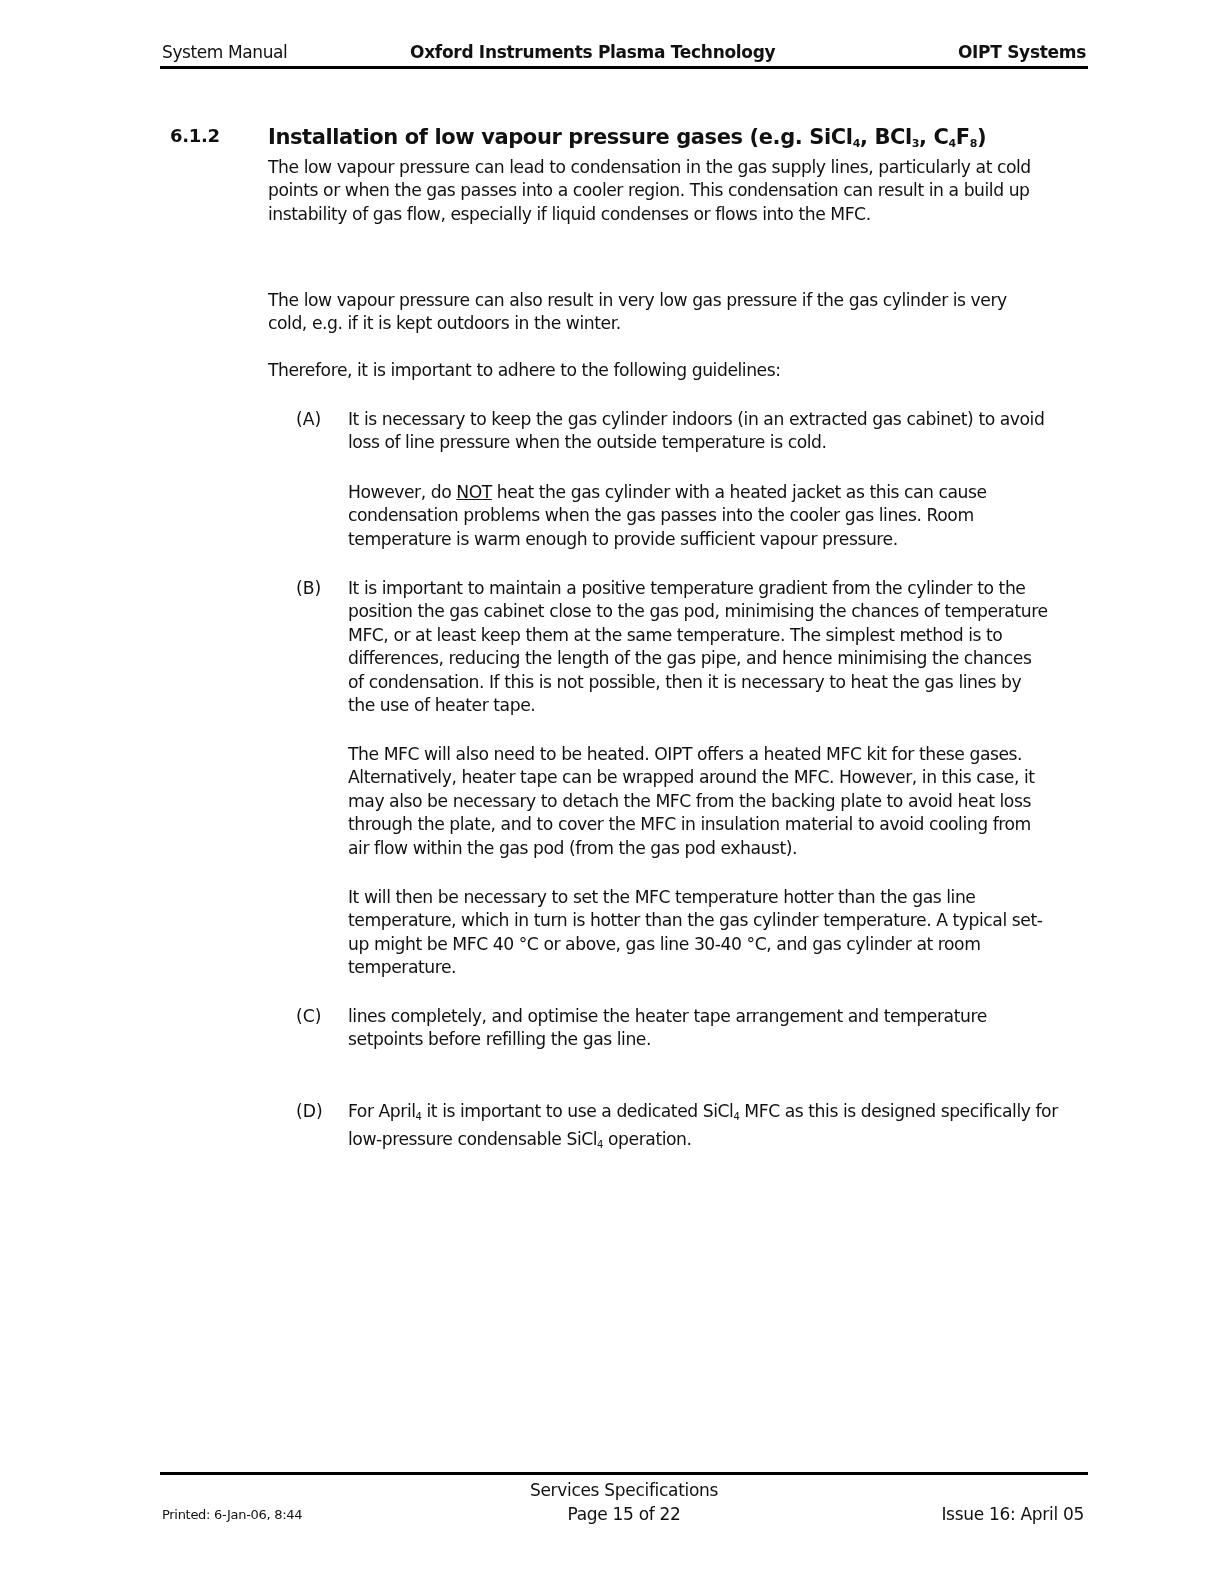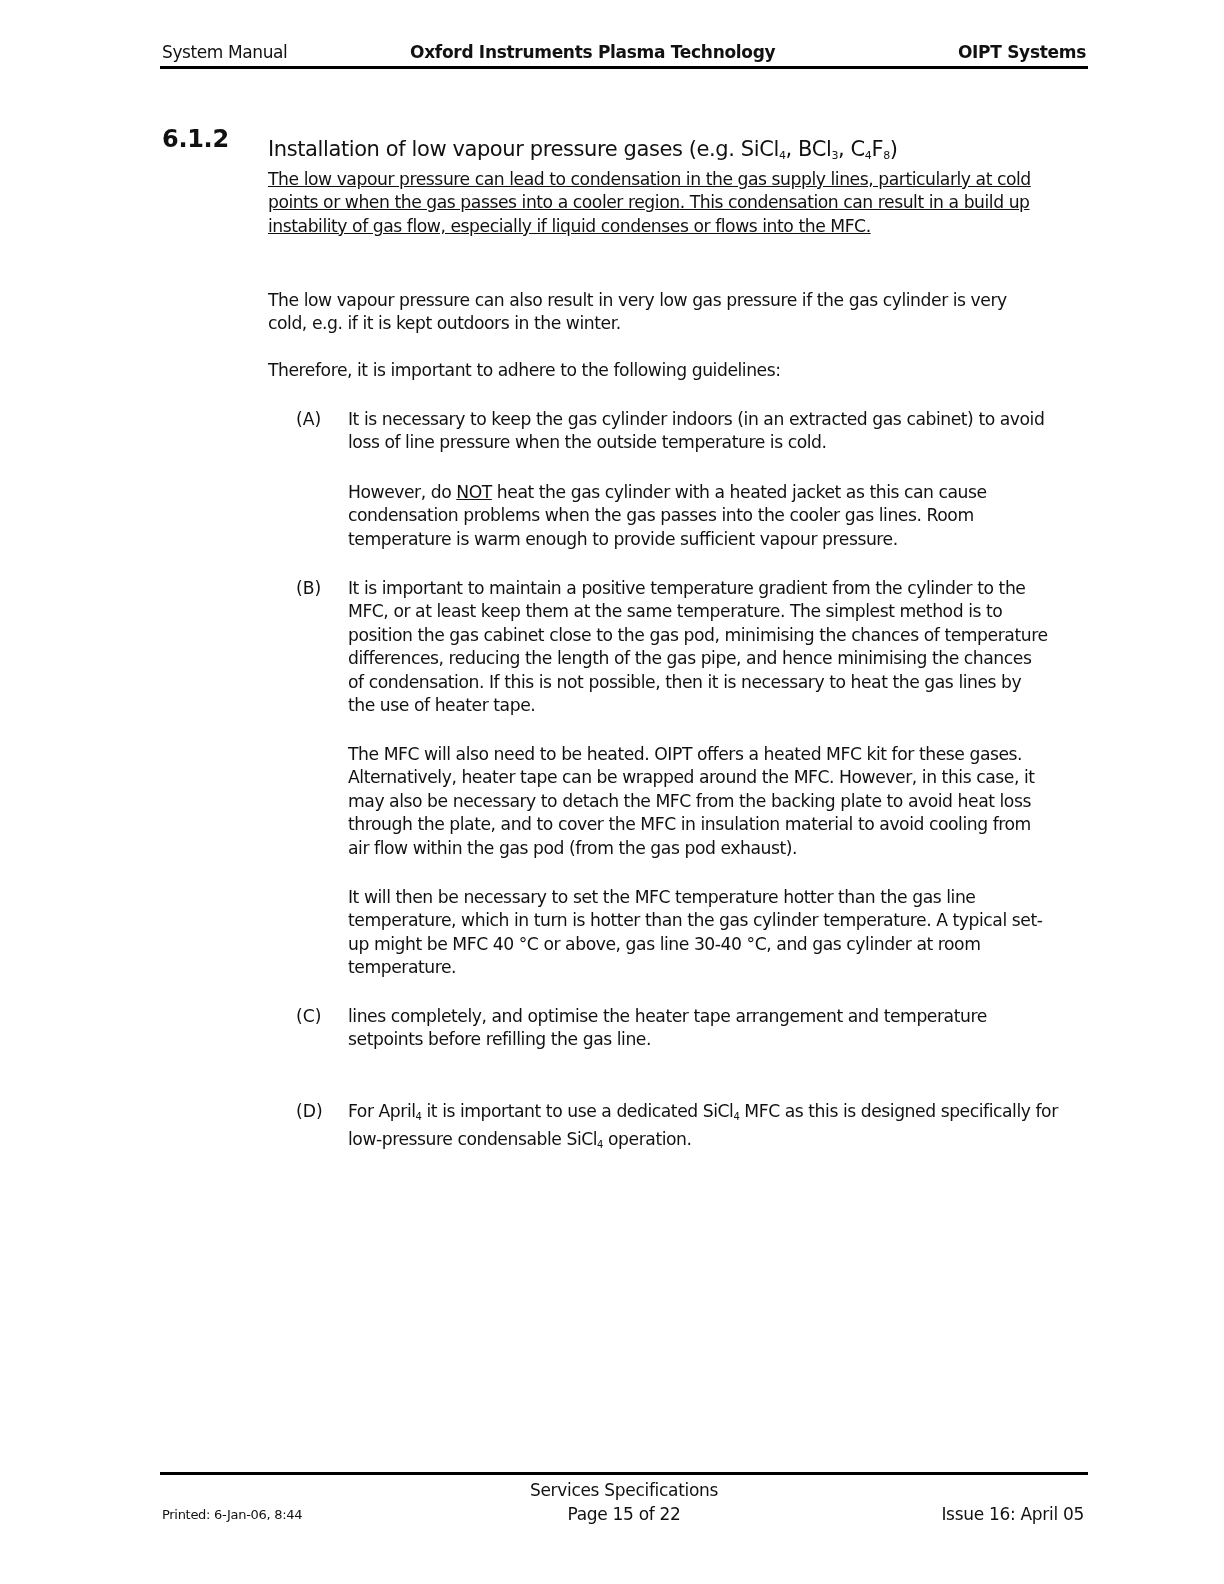--- a/index.html
+++ b/index.html
@@ -3,22 +3,22 @@
 <meta charset="utf-8">
 <style>
   html, body { margin:0; padding:0; background:#ffffff; }
   body { width:1224px; height:1584px; position:relative; overflow:hidden;
          font-family:"DejaVu Sans", sans-serif; color:#111; }
   .hdr { position:absolute; top:40px; font-size:17px; line-height:24px; white-space:nowrap; }
   .hdr-left { left:162px; letter-spacing:-0.4px; }
   .hdr-center { left:410px; font-weight:bold; letter-spacing:-0.3px; }
   .hdr-right { right:138px; font-weight:bold; letter-spacing:-0.3px; }
   .rule-top { position:absolute; left:160px; top:66px; width:928px; height:3px; background:#000; }
-  .sec-num { position:absolute; left:162px; top:125px; font-size:24px; font-weight:bold; letter-spacing:-0.3px; }
-  .sec-title { position:absolute; left:268px; top:137px; font-size:21px; font-weight:normal; letter-spacing:-0.4px; white-space:nowrap; }
+  .sec-num { position:absolute; left:170px; top:125px; font-size:18px; font-weight:bold; letter-spacing:-0.3px; }
+  .sec-title { position:absolute; left:268px; top:125px; font-size:21px; font-weight:bold; letter-spacing:-0.4px; white-space:nowrap; }
   .sec-title sub { font-size:11px; vertical-align:-3px; }
   .para { position:absolute; font-size:17.2px; line-height:23.4px; letter-spacing:-0.45px; white-space:nowrap; }
   .para .ln { display:block; }
   .para sub { font-size:10px; vertical-align:-3px; }
   .lbl { position:absolute; left:296px; font-size:17.2px; line-height:23.4px; }
   .u { text-decoration:underline; }
   .rule-bot { position:absolute; left:160px; top:1472px; width:928px; height:3px; background:#000; }
   .ftr { position:absolute; white-space:nowrap; letter-spacing:-0.3px; }
   .ftr-printed { left:162px; top:1507px; font-size:13px; }
   .ftr-center1 { left:0; width:1248px; text-align:center; top:1480px; font-size:17px; }
@@ -29,21 +29,21 @@
 <body>
 
 <div class="hdr hdr-left">System Manual</div>
 <div class="hdr hdr-center">Oxford Instruments Plasma Technology</div>
 <div class="hdr hdr-right">OIPT Systems</div>
 <div class="rule-top"></div>
 
 <div class="sec-num">6.1.2</div>
 <div class="sec-title"><span>Installation of low vapour pressure gases (e.g. SiCl</span><sub>4</sub><span>, BCl</span><sub>3</sub><span>, C</span><sub>4</sub><span>F</span><sub>8</sub><span>)</span></div>
 
-<div class="para" style="left:268px; top:168px;text-decoration:underline;">
+<div class="para" style="left:268px; top:156px;">
   <span class="ln">The low vapour pressure can lead to condensation in the gas supply lines, particularly at cold</span>
   <span class="ln">points or when the gas passes into a cooler region. This condensation can result in a build up</span>
   <span class="ln">instability of gas flow, especially if liquid condenses or flows into the MFC.</span>
 </div>
 <div class="para" style="left:268px; top:289px;">
   <span class="ln">The low vapour pressure can also result in very low gas pressure if the gas cylinder is very</span>
   <span class="ln">cold, e.g. if it is kept outdoors in the winter.</span>
 </div>
 <div class="para" style="left:268px; top:359px;">
   <span class="ln">Therefore, it is important to adhere to the following guidelines:</span>
@@ -56,22 +56,22 @@
 </div>
 <div class="para" style="left:348px; top:481px;">
   <span class="ln"><span>However, do </span><span class="u">NOT</span><span> heat the gas cylinder with a heated jacket as this can cause</span></span>
   <span class="ln">condensation problems when the gas passes into the cooler gas lines. Room</span>
   <span class="ln">temperature is warm enough to provide sufficient vapour pressure.</span>
 </div>
 
 <div class="lbl" style="top:577px;">(B)</div>
 <div class="para" style="left:348px; top:577px;">
   <span class="ln">It is important to maintain a positive temperature gradient from the cylinder to the</span>
+  <span class="ln">position the gas cabinet close to the gas pod, minimising the chances of temperature</span>
   <span class="ln">MFC, or at least keep them at the same temperature. The simplest method is to</span>
-  <span class="ln">position the gas cabinet close to the gas pod, minimising the chances of temperature</span>
   <span class="ln">differences, reducing the length of the gas pipe, and hence minimising the chances</span>
   <span class="ln">of condensation. If this is not possible, then it is necessary to heat the gas lines by</span>
   <span class="ln">the use of heater tape.</span>
 </div>
 <div class="para" style="left:348px; top:743px;">
   <span class="ln">The MFC will also need to be heated. OIPT offers a heated MFC kit for these gases.</span>
   <span class="ln">Alternatively, heater tape can be wrapped around the MFC. However, in this case, it</span>
   <span class="ln">may also be necessary to detach the MFC from the backing plate to avoid heat loss</span>
   <span class="ln">through the plate, and to cover the MFC in insulation material to avoid cooling from</span>
   <span class="ln">air flow within the gas pod (from the gas pod exhaust).</span>

